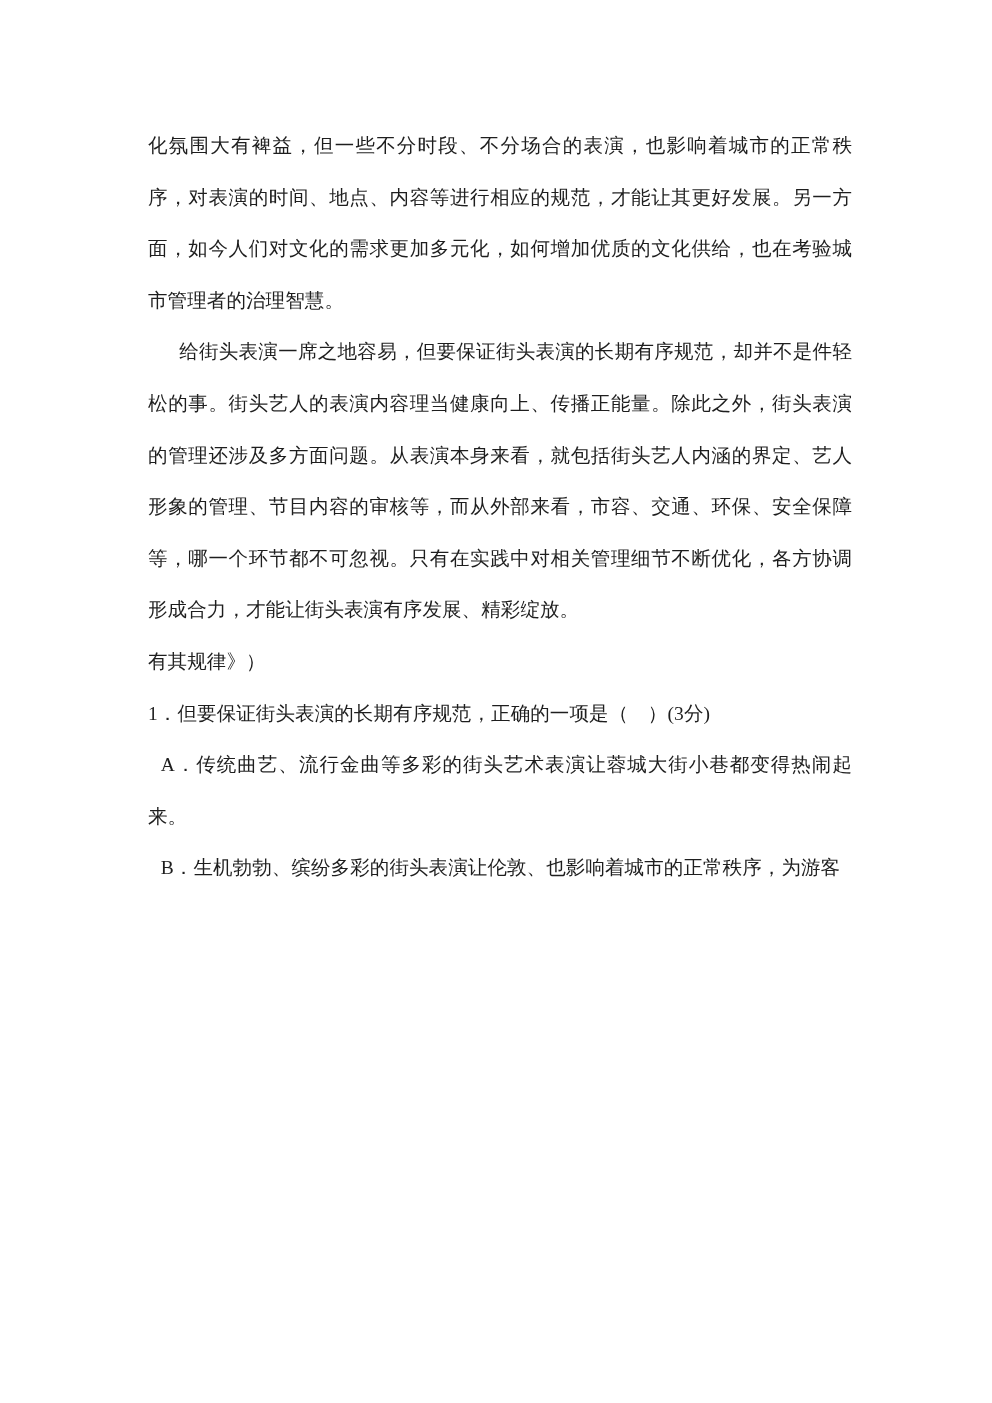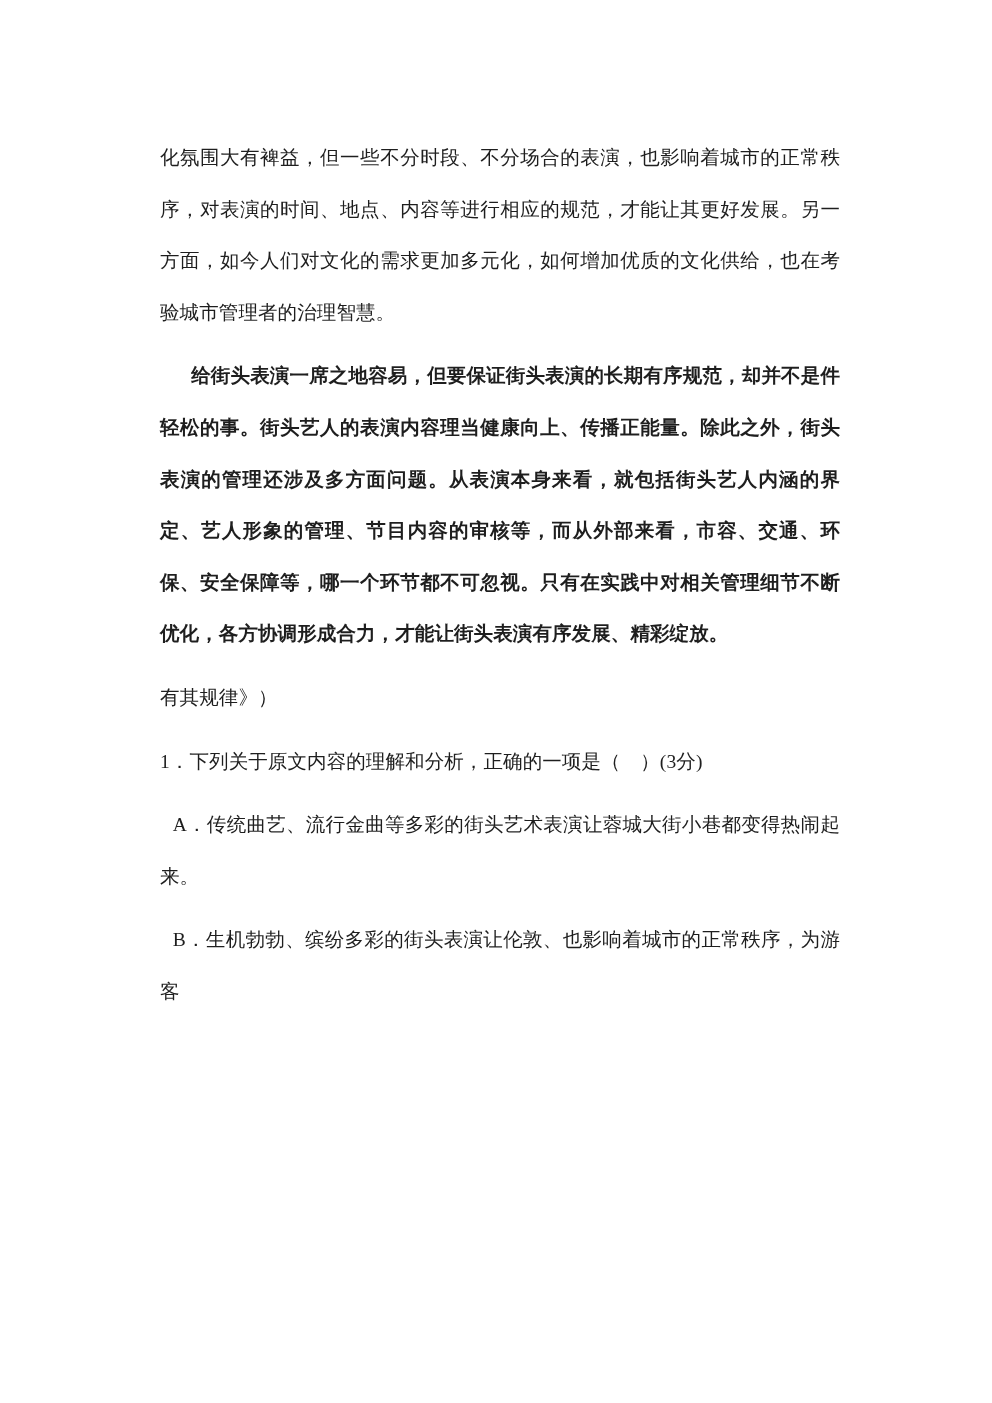--- a/index.html
+++ b/index.html
@@ -15,43 +15,43 @@
     overflow: hidden;
   }
   .page {
     box-sizing: border-box;
     width: 992px;
     height: 1403px;
     padding: 120px 140px 0 148px;
     overflow: hidden;
   }
   .para {
-    margin: 12px;
+    margin: 0;
     font-size: 19.5px;
     line-height: 51.6px;
     text-align: justify;
     letter-spacing: 0.1px;
     word-break: break-all;
   }
-  .para.indent { text-indent: 1.6em; font-weight: bold; }
+  .para.indent { text-indent: 1.6em; }
   .para.attr-right { text-align: right; }
   .para.option { text-indent: 0.65em; }
 </style>
 </head>
 <body>
 
 <div class="page">
 
   <p class="para">化氛围大有裨益，但一些不分时段、不分场合的表演，也影响着城市的正常秩序，对表演的时间、地点、内容等进行相应的规范，才能让其更好发展。另一方面，如今人们对文化的需求更加多元化，如何增加优质的文化供给，也在考验城市管理者的治理智慧。</p>
 
   <p class="para indent">给街头表演一席之地容易，但要保证街头表演的长期有序规范，却并不是件轻松的事。街头艺人的表演内容理当健康向上、传播正能量。除此之外，街头表演的管理还涉及多方面问题。从表演本身来看，就包括街头艺人内涵的界定、艺人形象的管理、节目内容的审核等，而从外部来看，市容、交通、环保、安全保障等，哪一个环节都不可忽视。只有在实践中对相关管理细节不断优化，各方协调形成合力，才能让街头表演有序发展、精彩绽放。</p>
 
 
 
   <p class="para">有其规律》）</p>
 
-  <p class="para"><span>1．</span><span>下列关于原文内容的理解和分析，正确的一项是（　）(3分)</span></p>
+  <p class="para"><span>1．</span><span>但要保证街头表演的长期有序规范，正确的一项是（　）(3分)</span></p>
 
   <p class="para option"><span>A．</span><span>传统曲艺、流行金曲等多彩的街头艺术表演让蓉城大街小巷都变得热闹起来。</span></p>
 
   <p class="para option"><span>B．</span><span>生机勃勃、缤纷多彩的街头表演让伦敦、也影响着城市的正常秩序，为游客</span></p>
 
 </div>
 
 </body></html>

